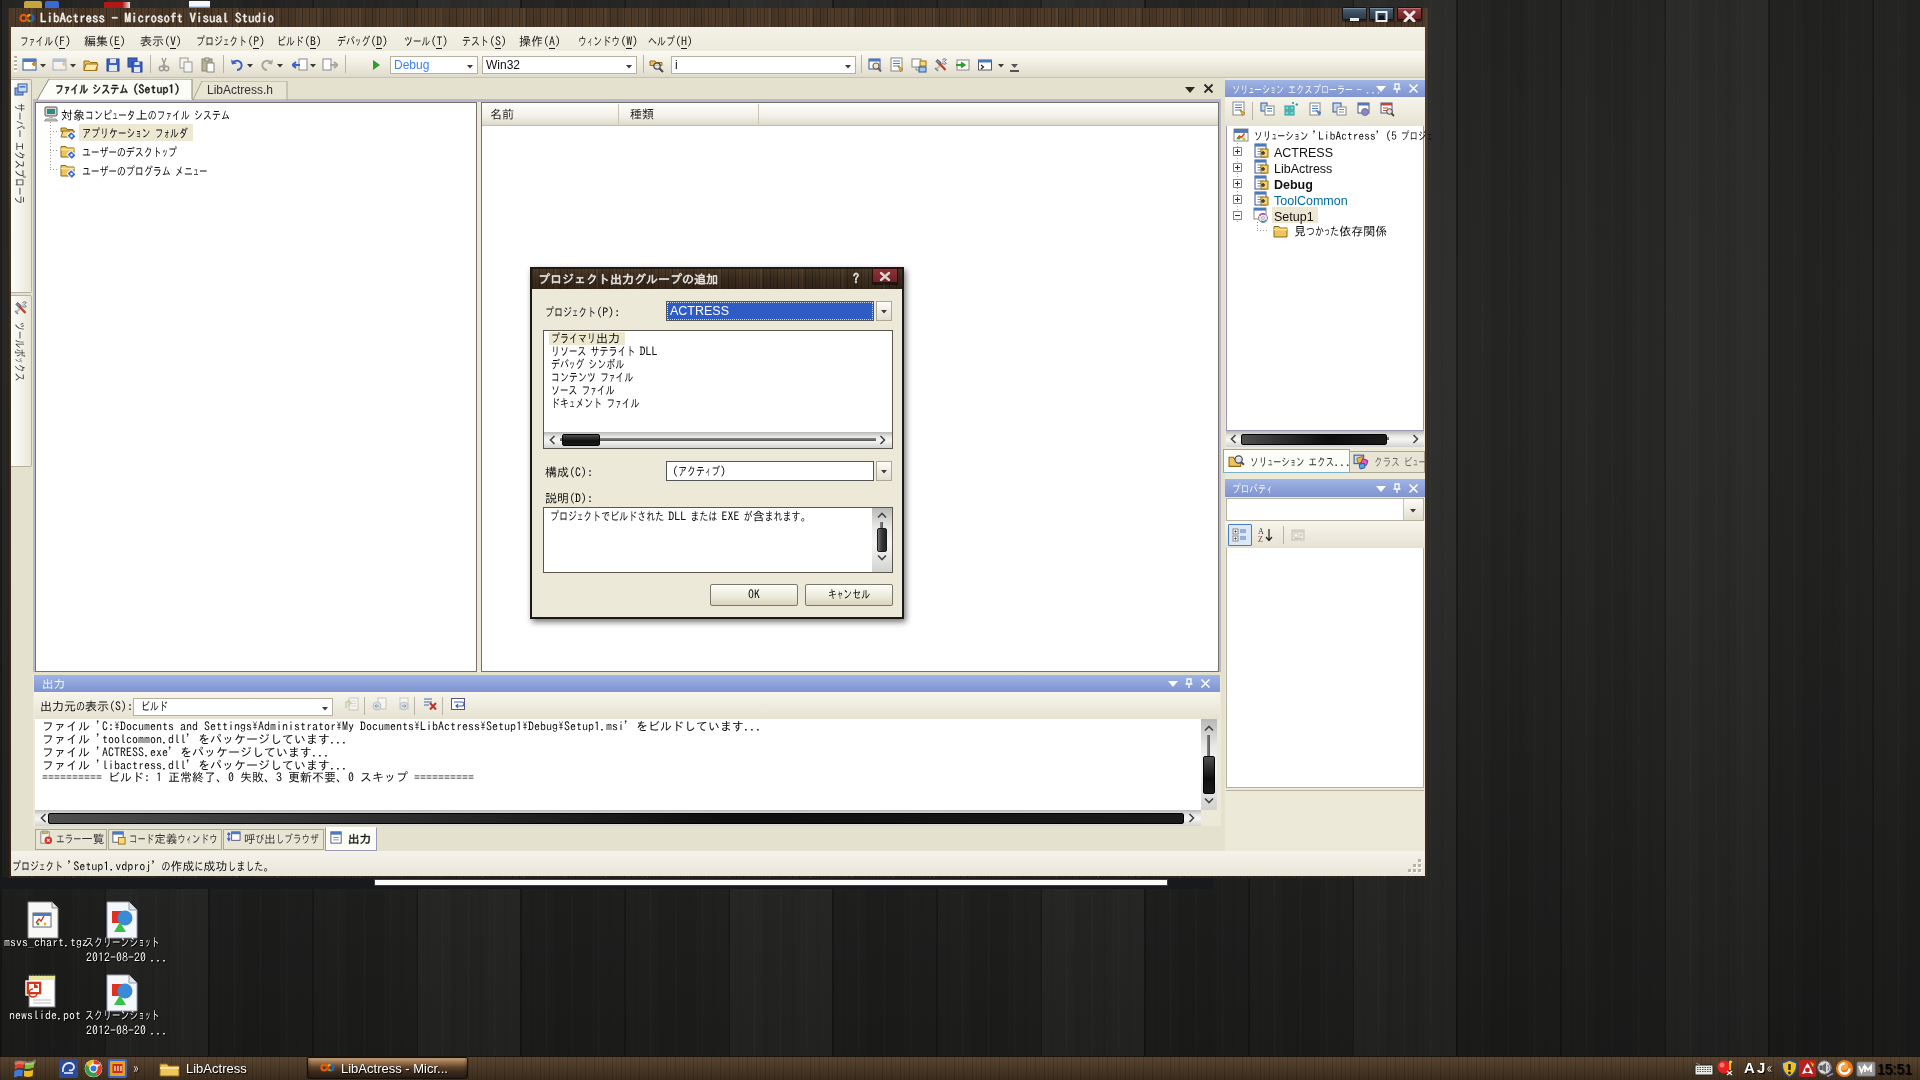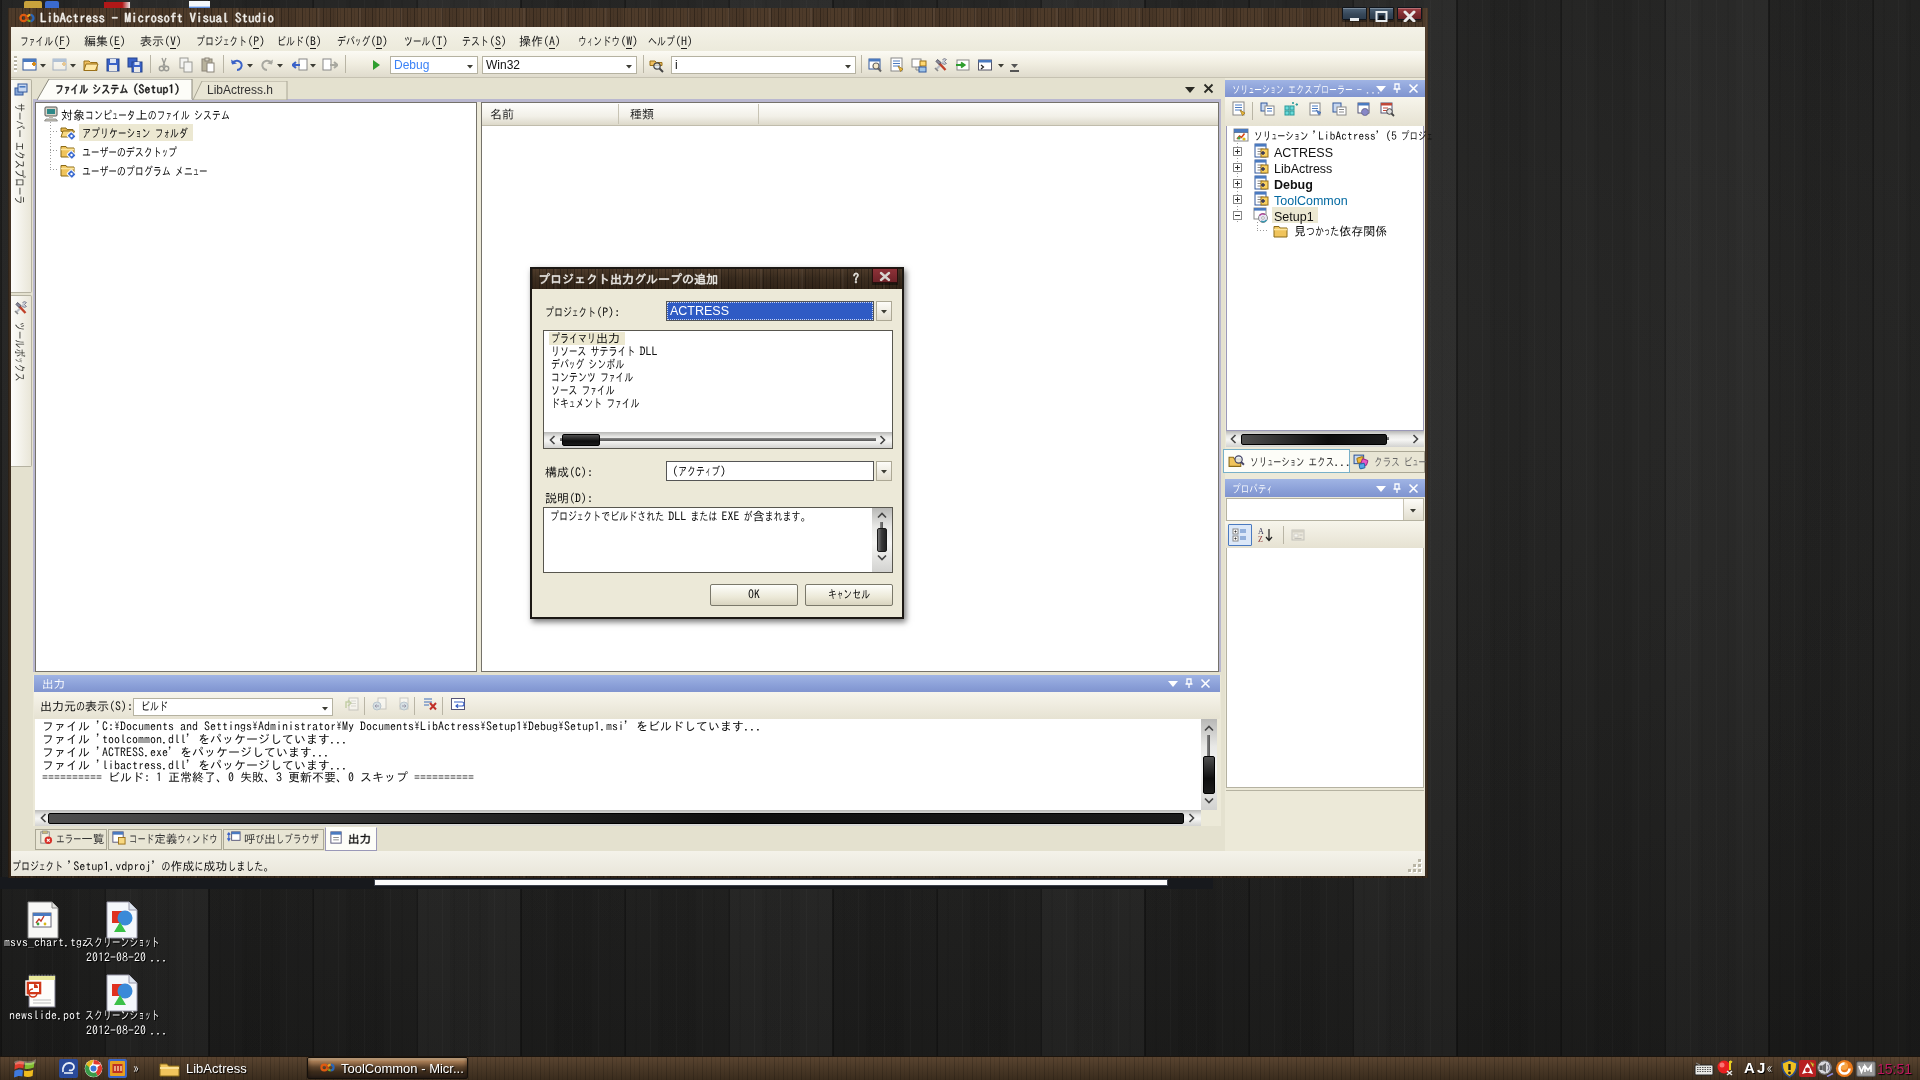--- a/index.html
+++ b/index.html
@@ -880,21 +880,21 @@
 <div class="a" style="left:186px;top:1061px;font:13px 'Liberation Sans';color:#fff;text-shadow:1px 1px 1px #000">LibActress</div>
 <div class="a" style="left:307px;top:1057px;width:161px;height:22px;border-radius:2px;border:1px solid #15100b;
 background:linear-gradient(180deg,#e8c49a,#a87c54 18%,#5f442c 45%,#3a2a1a 70%,#2e211a);box-shadow:inset 0 0 4px rgba(0,0,0,.5)"></div>
 <svg class="a" style="left:320px;top:1060px" width="15" height="15" viewBox="0 0 16 16">
 <circle cx="4.6" cy="8" r="3.1" fill="none" stroke="#e05a10" stroke-width="2.3"></circle>
 <path d="M11.4 4.9 A3.1 3.1 0 0 1 11.4 11.1" fill="none" stroke="#2a66b8" stroke-width="2.3"></path>
 <path d="M11.4 11.1 A3.1 3.1 0 0 1 8.5 9" fill="none" stroke="#7aaa28" stroke-width="2.3"></path>
 <path d="M8.5 7 A3.1 3.1 0 0 1 11.4 4.9" fill="none" stroke="#e8a020" stroke-width="2.3"></path>
 <path d="M6.5 6.2 C7.5 7 8.5 9 9.5 9.8" stroke="#c84810" stroke-width="2" fill="none"></path>
   </svg>
-<div class="a" style="left:341px;top:1061px;font:13px 'Liberation Sans';color:#fff;text-shadow:1px 1px 1px #000">ToolCommon - Micr...</div>
+<div class="a" style="left:341px;top:1061px;font:13px 'Liberation Sans';color:#fff;text-shadow:1px 1px 1px #000">LibActress - Micr...</div>
 <svg class="a" style="left:1694px;top:1062px" width="20" height="14" viewBox="0 0 20 14">
     <rect x="1" y="3" width="18" height="10" rx="1" fill="#e8e8e4" stroke="#222"></rect>
     <path d="M3 5.5 h14 M3 7.5 h14 M3 9.5 h14" stroke="#555" stroke-width="1" stroke-dasharray="1.5 1"></path>
     <path d="M2 1 l4 2" stroke="#888"></path>
   </svg>
 <svg class="a" style="left:1715px;top:1059px" width="20" height="19" viewBox="0 0 20 19">
     <circle cx="9" cy="8" r="6.5" fill="#e82020"></circle>
     <circle cx="7" cy="6" r="2.5" fill="#ff8888" opacity=".8"></circle>
     <path d="M15 2 v9 m0 -9 l2 1.5" stroke="#e8d020" stroke-width="2"></path>
     <path d="M12 12 l5 4 M12 16 l5 -4" stroke="#e8e8e8" stroke-width="1.6"></path>
@@ -929,12 +929,12 @@
 <svg class="a" style="left:1835px;top:1059px" width="19" height="19" viewBox="0 0 19 19">
     <circle cx="9.5" cy="9.5" r="8.6" fill="#e87818"></circle>
     <circle cx="9" cy="7" r="4" fill="#ffb858" opacity=".7"></circle>
     <path d="M9.5 4.5 a5 5 0 1 0 5 5" fill="none" stroke="#fff" stroke-width="2.6"></path>
   </svg>
 <svg class="a" style="left:1856px;top:1061px" width="20" height="16" viewBox="0 0 20 16">
     <rect width="20" height="16" rx="2" fill="#787878" stroke="#333"></rect>
     <rect x="1.5" y="1.5" width="17" height="13" rx="1" fill="#9a9a9a"></rect>
     <path d="M3 5 L5.5 11 L8 5 M9 11 V5 l3 4 3 -4 V11" stroke="#fff" stroke-width="1.7" fill="none"></path>
   </svg>
-<div class="a" style="left:1877px;top:1061px;font:14px 'Liberation Sans';color:#be185d;text-shadow:1px 1px 1px #000">15:51</div>
+<div class="a" style="left:1877px;top:1061px;font:14px 'Liberation Sans';color:#000000;text-shadow:1px 1px 1px #000">15:51</div>
 </body></html>

